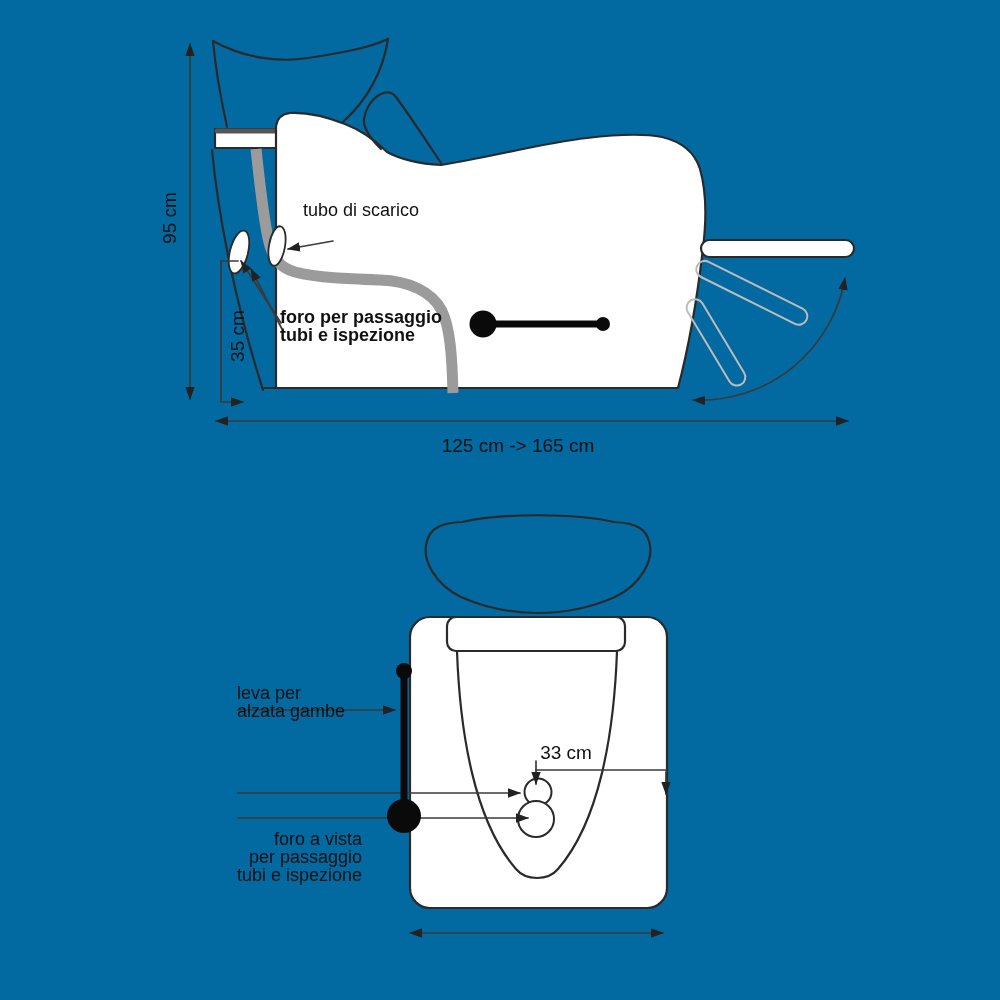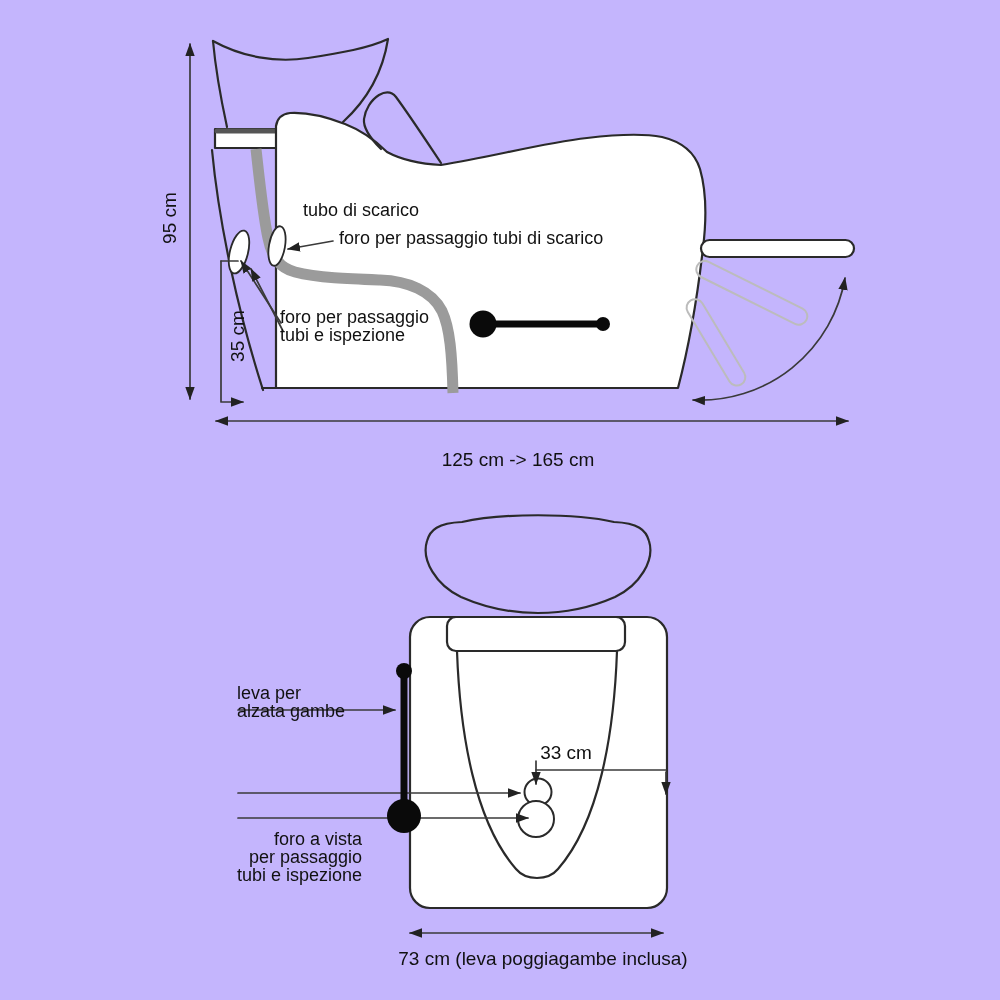--- a/index.html
+++ b/index.html
@@ -1,19 +1,19 @@
 <!DOCTYPE html>
 <html><head>
 <meta charset="utf-8">
 <style>
   html,body{margin:0;padding:0;background:#ffffff;}
   .canvas{
     position:relative;
     width:1000px;height:1000px;
-    background:#c4b5fd;
+    background:#0369a1;
     font-family:"Liberation Sans", sans-serif;
     overflow:hidden;
   }
   .drawing{position:absolute;left:0;top:0;}
   .lbl{
     position:absolute;
     color:#111111;
     font-size:18px;
     line-height:18px;
     font-weight:500;
@@ -127,36 +127,34 @@
       <g stroke="#0a0a0a" fill="#0a0a0a">
         <line x1="404" y1="672" x2="404" y2="815" stroke-width="7"></line>
         <circle cx="404" cy="671" r="8" stroke="none"></circle>
         <circle cx="404" cy="816" r="17" stroke="none"></circle>
       </g>
     </g>
   </svg>
 
   <div class="lbl" style="left:303px;top:201px;">tubo di scarico</div>
 
-  <div class="lbl" style="left:339px;top:229px;">foro per passaggio tubi di scarico</div>
 
-  <div class="lbl" style="left:280px;top:308px;">foro per passaggio
+  <div class="lbl" style="left:280px;top:308px;font-weight:bold;">foro per passaggio
 tubi e ispezione</div>
 
   <div class="dimlbl rot" style="left:169px;top:218px;">95 cm</div>
 
   <div class="dimlbl rot" style="left:237px;top:336px;">35 cm</div>
 
-  <div class="dimlbl center" style="left:518px;top:459px;">125 cm -&gt; 165 cm</div>
+  <div class="dimlbl center" style="left:518px;top:445px;">125 cm -&gt; 165 cm</div>
 
   <div class="lbl" style="left:237px;top:660px;margin-top:24px;">leva per
 alzata gambe</div>
 
 
   <div class="lbl" style="left:237px;top:830px;text-align:right;">foro a vista
 per passaggio
 tubi e ispezione</div>
 
   <div class="dimlbl center" style="left:566px;top:752px;">33 cm</div>
 
-  <div class="dimlbl center" style="left:543px;top:958px;">73 cm (leva poggiagambe inclusa)</div>
 
 </div>
 
 </body></html>

